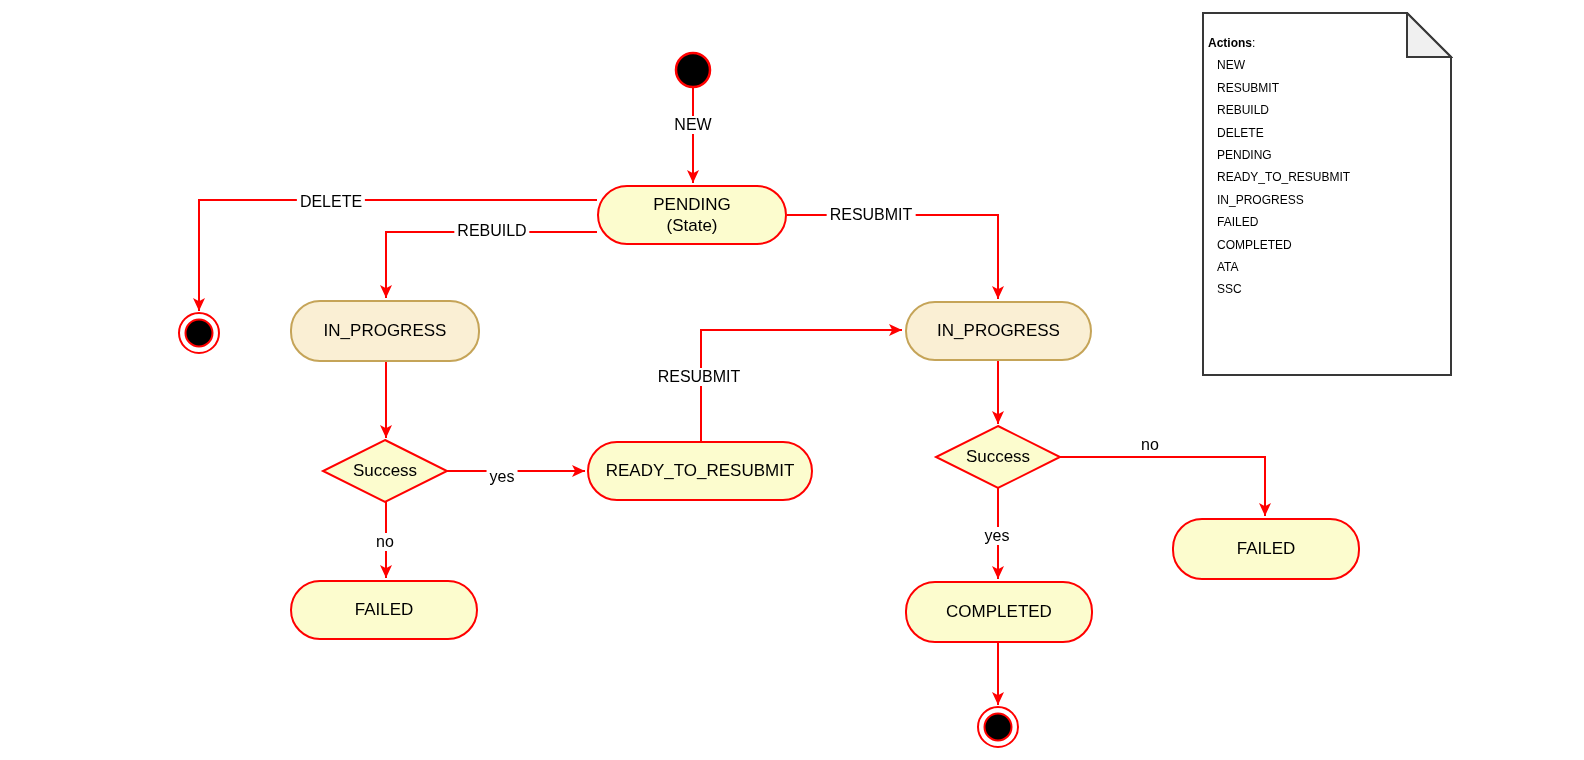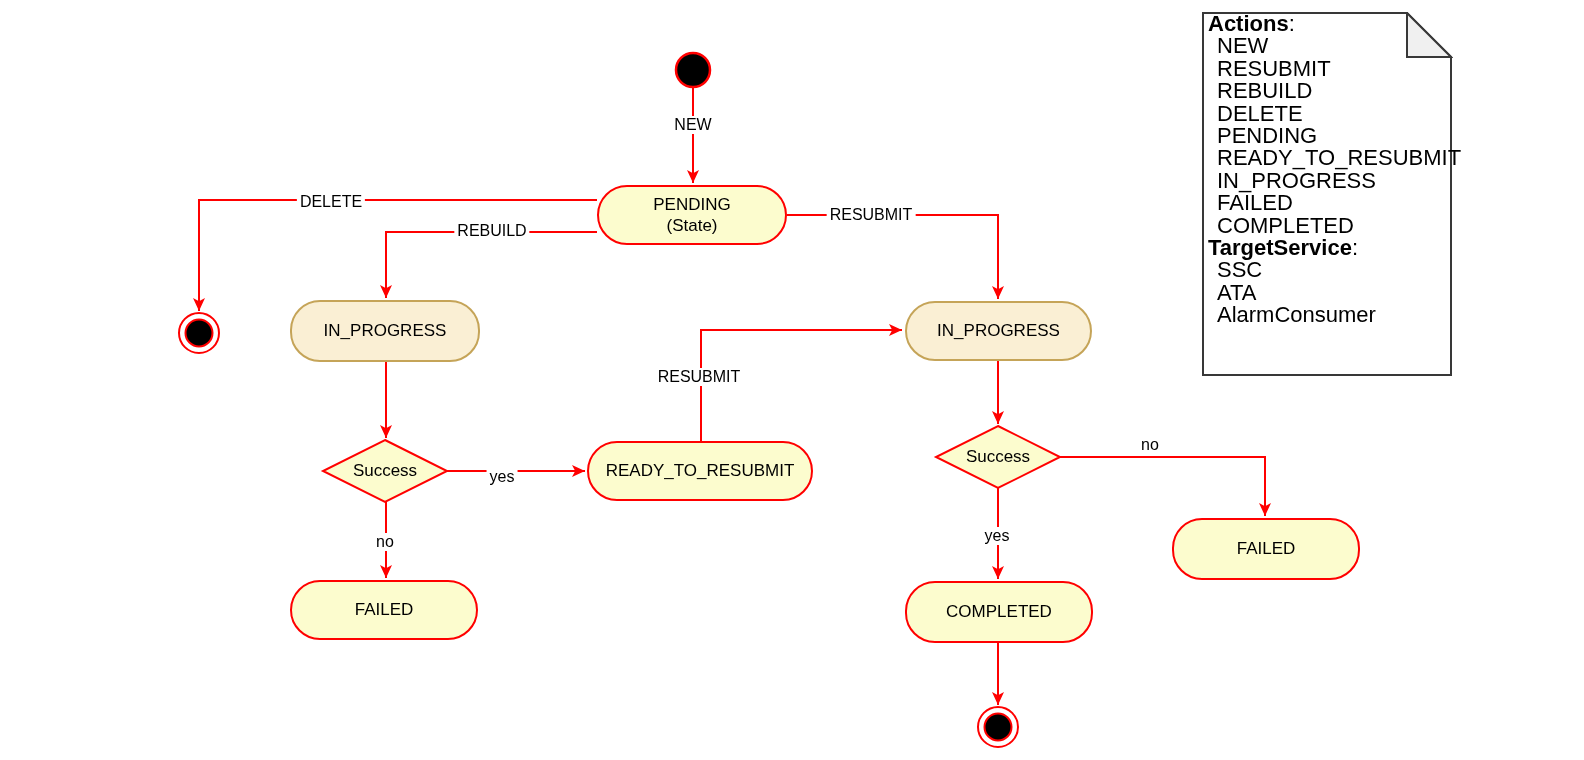--- a/index.html
+++ b/index.html
@@ -22,21 +22,21 @@
     background:#ffffff; padding:0 3px; font-size:16px; white-space:nowrap;
   }
   .diamond-label {
     position:absolute; transform:translate(-50%,-50%); font-size:17px; white-space:nowrap;
   }
 
   .note { position:absolute; left:1202px; top:12px; width:251px; height:365px; }
   .note-svg { position:absolute; left:0; top:0; }
   .note-text {
     position:absolute; left:0; top:0; right:0; bottom:0;
-    padding-top:1px; font-size:22px; line-height:22.4px;
+    padding-top:20px; font-size:12px; line-height:22.4px;
   }
   .nt-title { padding-left:6px; }
   .nt-title .b { font-weight:bold; }
   .nt-item { padding-left:15px; }
 </style>
 </head>
 <body>
 
 <div class="canvas">
 
@@ -129,20 +129,18 @@
       <div class="nt-title"><span class="b">Actions</span><span>:</span></div>
       <div class="nt-item">NEW</div>
       <div class="nt-item">RESUBMIT</div>
       <div class="nt-item">REBUILD</div>
       <div class="nt-item">DELETE</div>
       <div class="nt-item">PENDING</div>
       <div class="nt-item">READY_TO_RESUBMIT</div>
       <div class="nt-item">IN_PROGRESS</div>
       <div class="nt-item">FAILED</div>
       <div class="nt-item">COMPLETED</div>
-      <div class="nt-title"><span class="b">TargetService</span><span>:</span></div>
+      <div class="nt-item">ATA</div>
       <div class="nt-item">SSC</div>
-      <div class="nt-item">ATA</div>
-      <div class="nt-item">AlarmConsumer</div>
     </div>
   </div>
 
 </div>
 
 </body></html>

